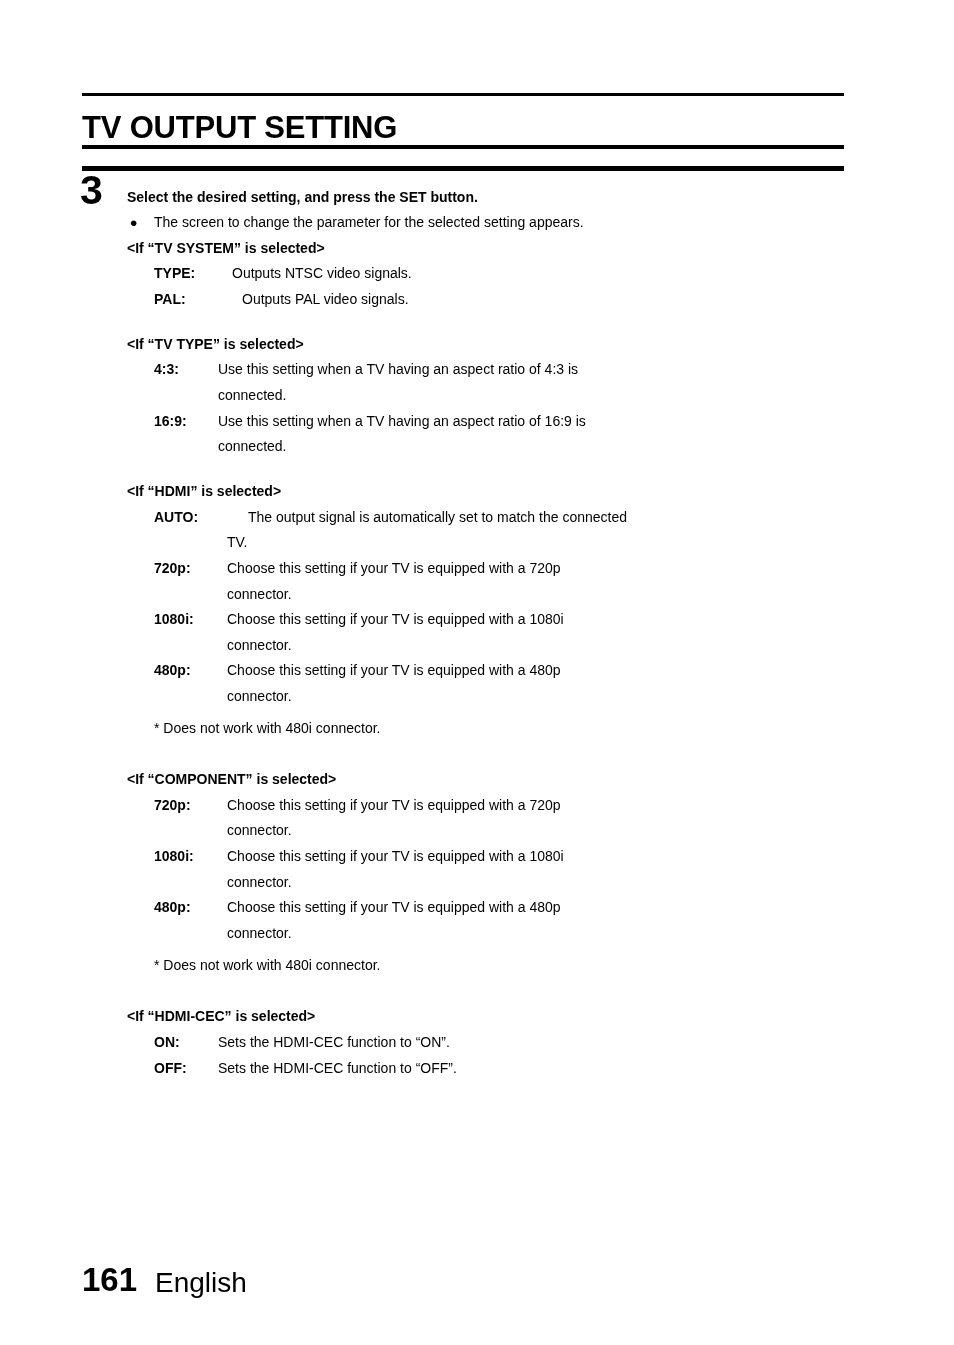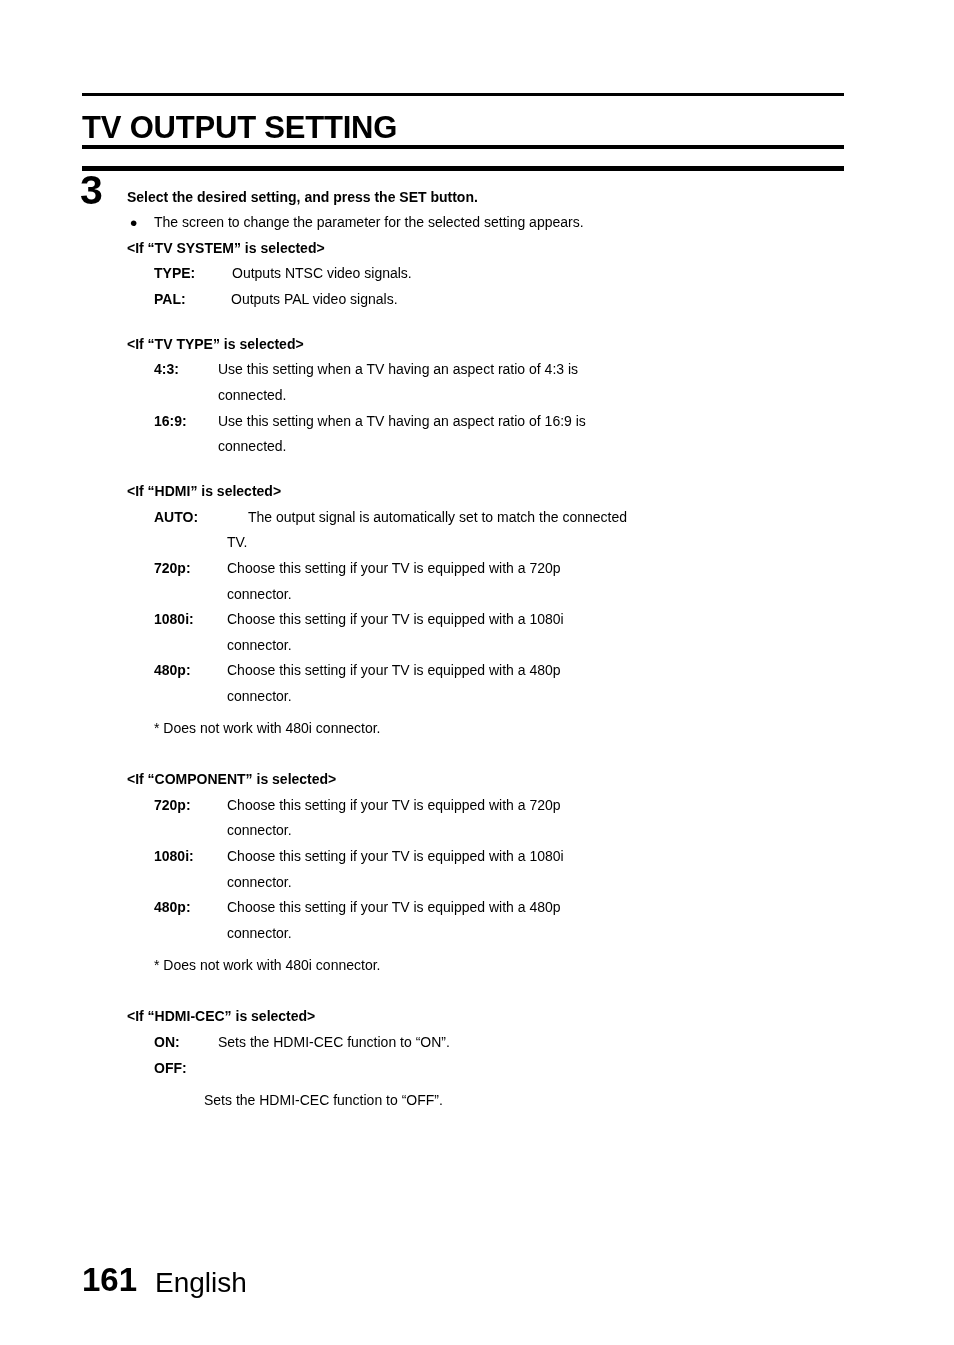--- a/index.html
+++ b/index.html
@@ -26,21 +26,21 @@
 <div class="stepnum">3</div>
 <div class="line b" style="left:127px;top:185px;">Select the desired setting, and press the SET button.</div>
 <div class="bullet" style="left:130px;top:210px;">•</div>
 <div class="line" style="left:154px;top:210px;">The screen to change the parameter for the selected setting appears.</div>
 
 <div>
   <div class="line b" style="left:127px;top:236px;">&lt;If “TV SYSTEM” is selected&gt;</div>
   <div class="line b" style="left:154px;top:261px;">TYPE:</div>
   <div class="line" style="left:232px;top:261px;">Outputs NTSC video signals.</div>
   <div class="line b" style="left:154px;top:287px;">PAL:</div>
-  <div class="line" style="left:231px;top:287px;">Outputs PAL video signals.</div>
+  <div class="line" style="left:242px;top:287px;">Outputs PAL video signals.</div>
 </div>
 
 <div>
   <div class="line b" style="left:127px;top:332px;">&lt;If “TV TYPE” is selected&gt;</div>
   <div class="line b" style="left:154px;top:357px;">4:3:</div>
   <div class="line" style="left:218px;top:357px;">Use this setting when a TV having an aspect ratio of 4:3 is</div>
   <div class="line" style="left:218px;top:383px;">connected.</div>
   <div class="line b" style="left:154px;top:409px;">16:9:</div>
   <div class="line" style="left:218px;top:409px;">Use this setting when a TV having an aspect ratio of 16:9 is</div>
   <div class="line" style="left:218px;top:434px;">connected.</div>
@@ -75,17 +75,17 @@
   <div class="line" style="left:227px;top:895px;">Choose this setting if your TV is equipped with a 480p</div>
   <div class="line" style="left:227px;top:921px;">connector.</div>
   <div class="line" style="left:154px;top:953px;">* Does not work with 480i connector.</div>
 </div>
 
 <div>
   <div class="line b" style="left:127px;top:1004px;">&lt;If “HDMI-CEC” is selected&gt;</div>
   <div class="line b" style="left:154px;top:1030px;">ON:</div>
   <div class="line" style="left:218px;top:1030px;">Sets the HDMI-CEC function to “ON”.</div>
   <div class="line b" style="left:154px;top:1056px;">OFF:</div>
-  <div class="line" style="left:204px;top:1056px;margin-top:32px;">Sets the HDMI-CEC function to “OFF”.</div>
+  <div class="line" style="left:218px;top:1056px;">Sets the HDMI-CEC function to “OFF”.</div>
 </div>
 
 <div class="pagenum">161</div>
 <div class="lang">English</div>
 
 </body></html>

